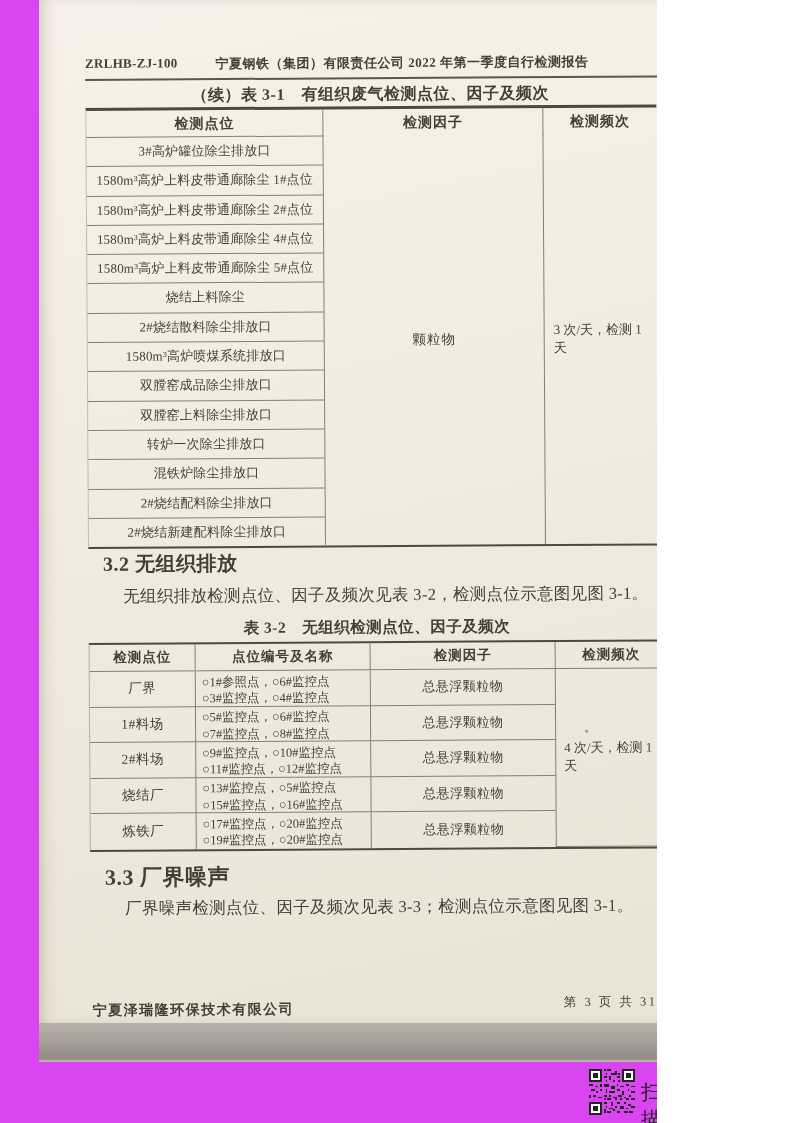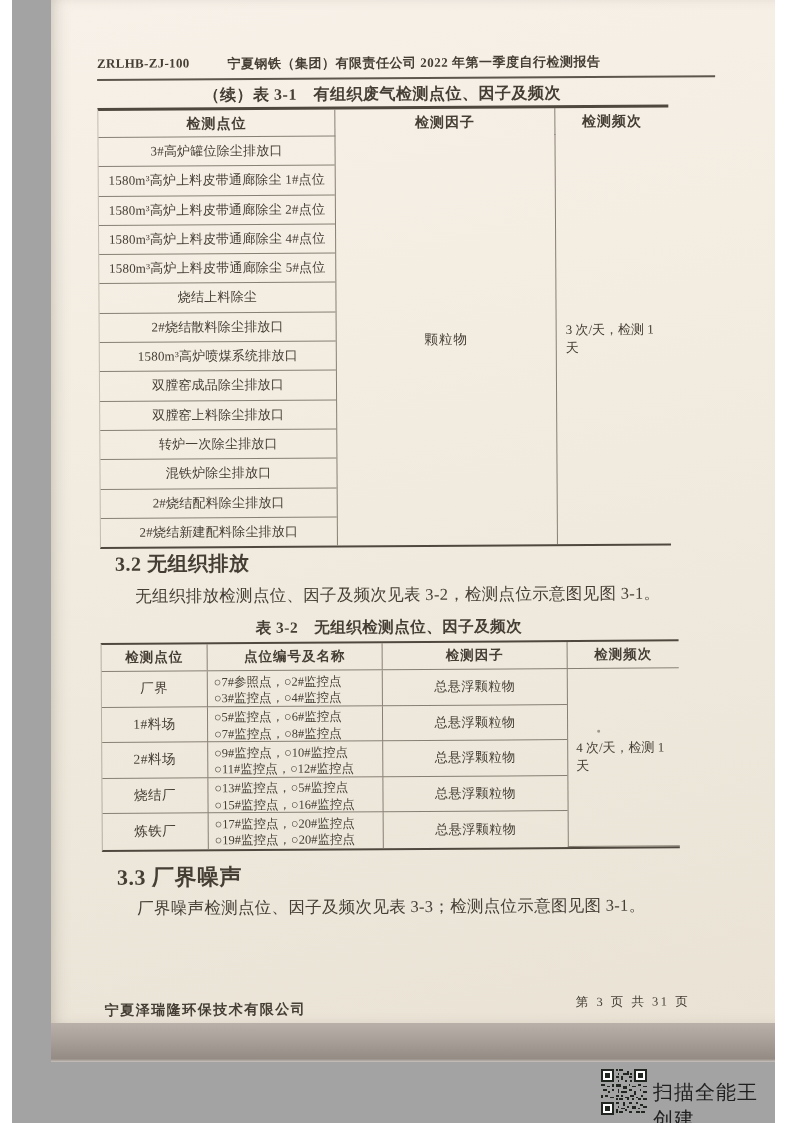--- a/index.html
+++ b/index.html
@@ -1,18 +1,18 @@
 <!DOCTYPE html>
 <html><head>
 <meta charset="utf-8">
 <style>
   html,body{margin:0;padding:0;}
   body{background:#ffffff;width:793px;height:1123px;overflow:hidden;
        font-family:"Liberation Serif","DejaVu Serif",serif;}
-  .canvas{position:relative;width:763px;height:1123px;background:#a3a3a3;overflow:hidden;margin-left:12px;}
+  .canvas{position:relative;width:657px;height:1123px;background:#d946ef;overflow:hidden;}
 
   
   .paper{position:absolute;left:39px;top:0;width:754px;height:1023px;
          background:linear-gradient(168deg,#f7f1e9 0%,#f3ede2 30%,#efe9dd 62%,#e9e2d5 100%);
          box-shadow:inset 10px 0 18px -10px rgba(120,110,98,.45), inset -6px 0 14px -10px rgba(150,140,128,.25);}
   .paper-shadow{position:absolute;left:39px;top:1023px;width:754px;height:39px;
          background:linear-gradient(180deg,#b9b0a9 0%,#a89f98 45%,#938b84 92%,#c9c2bc 100%);}
 
   .content{position:absolute;left:0;top:0;width:793px;height:1123px;color:#453e35;
            transform:rotate(-0.35deg);transform-origin:400px 550px;}
@@ -123,21 +123,21 @@
         <div class="t2-h">检测点位</div>
         <div class="t2-h">点位编号及名称</div>
         <div class="t2-h">检测因子</div>
         <div class="t2-h">检测频次</div>
       </div>
       <div class="tgrid2 t2-body">
         <div class="cell c-freq">4 次/天，检测 1 天</div>
 
         <div class="cell c-site">厂界</div>
         <div class="cell c-points">
-          <span style="display:block">○7#参照点，○2#监控点</span>
+          <span style="display:block">○1#参照点，○6#监控点</span>
           <span style="display:block">○3#监控点，○4#监控点</span>
         </div>
         <div class="cell c-factor">总悬浮颗粒物</div>
 
         <div class="cell c-site">1#料场</div>
         <div class="cell c-points">
           <span style="display:block">○5#监控点，○6#监控点</span>
           <span style="display:block">○7#监控点，○8#监控点</span>
         </div>
         <div class="cell c-factor">总悬浮颗粒物</div>

